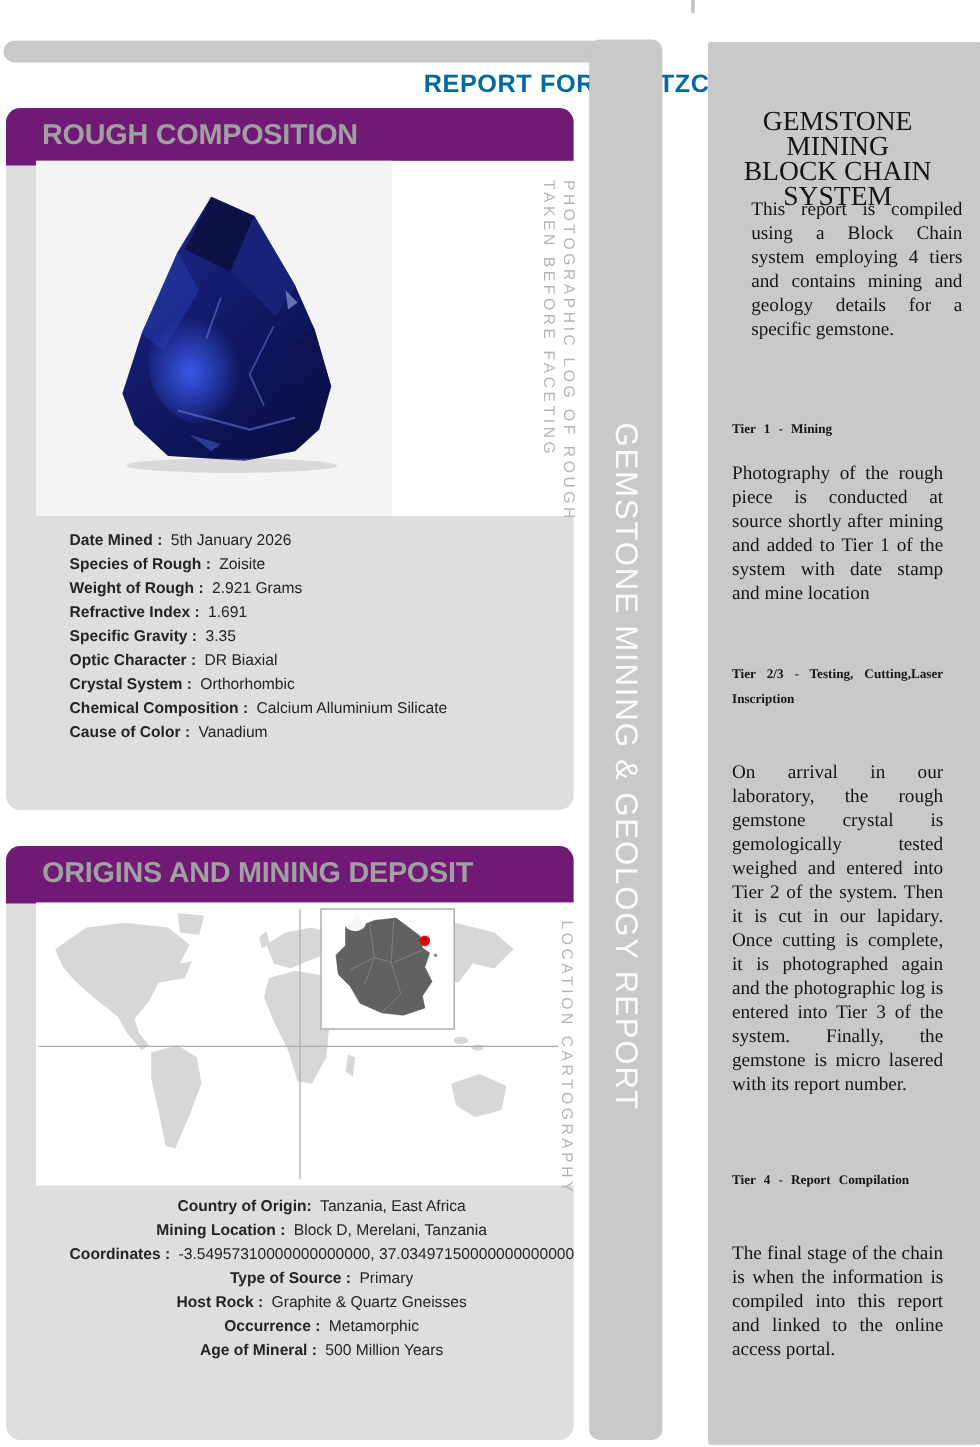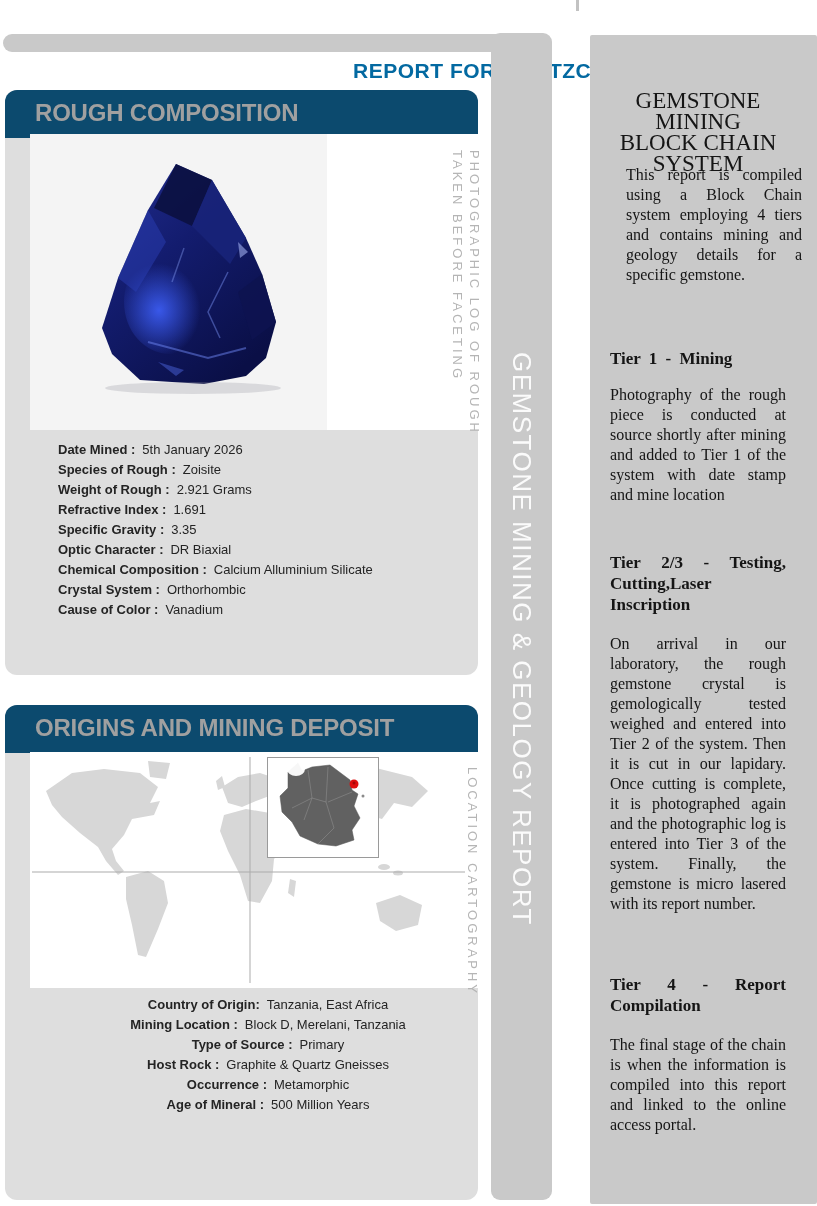--- a/index.html
+++ b/index.html
@@ -16,21 +16,21 @@
   
   #banner-strip{left:491px;top:33px;width:61px;height:1167px;background:#c9c9c9;border-radius:9px;}
   #banner-text{left:537px;top:352px;transform:rotate(90deg);transform-origin:0 0;
     white-space:nowrap;font-size:26px;line-height:30px;letter-spacing:1.5px;
     color:#fbfbfb;font-weight:normal;}
 
   
   .panel{left:5px;width:473px;background:#dedede;border-radius:12px;}
   #panel-rough{top:90px;height:585px;}
   #panel-origins{top:705px;height:495px;}
-  .panel-header{position:absolute;left:0;top:0;width:100%;height:48px;background:#0c4a6e;
+  .panel-header{position:absolute;left:0;top:0;width:100%;height:48px;background:#701a75;
     border-radius:12px 12px 0 0;}
   .panel-header-text{position:absolute;left:30px;top:9px;font-size:24px;font-weight:bold;
     color:#a0a0a0;letter-spacing:-.2px;white-space:nowrap;}
 
   
   #photo-box{left:30px;top:134px;width:460px;height:296px;background:#ffffff;}
   #photo-inner{position:absolute;left:0;top:0;width:297px;height:296px;background:#f4f4f4;}
   #gem-svg{position:absolute;left:58px;top:18px;}
   .vcaption{white-space:nowrap;transform:rotate(90deg);transform-origin:0 0;
     color:#b5b5b5;font-size:13px;line-height:17px;letter-spacing:3px;}
@@ -51,21 +51,21 @@
   .dl{font-weight:bold;padding-left:20px;}
   .dv{margin-left:7px;}
 
   
   #sidebar{left:590px;top:35px;width:227px;height:1169px;background:#c9c9c9;border-radius:2px;
     font-family:"Liberation Serif", serif;color:#151515;}
   .sb{position:absolute;left:20px;width:176px;}
   #sb-title{top:55px;left:28px;width:160px;text-align:center;font-size:23px;font-weight:normal;
     line-height:21px;}
   .sb-p{font-size:16px;line-height:20px;text-align:justify;}
-  .sb-h{font-size:17px;font-weight:bold;line-height:21px;text-align:justify;word-spacing:4px;}
+  .sb-h{font-size:11px;font-weight:bold;line-height:21px;text-align:justify;word-spacing:4px;}
   #sb-intro{top:130px;margin-left:16px;}
   #sb-h1{top:313px;}
   #sb-p1{top:350px;}
   #sb-h2{top:517px;}
   #sb-p2{top:599px;}
   #sb-h3{top:939px;}
   #sb-p3{top:1000px;}
 </style>
 </head>
 <body>
@@ -129,22 +129,22 @@
   <div>TAKEN BEFORE FACETING</div>
 </div>
 
 <div class="abs details" id="details-rough">
   <div class="drow"><span class="dl">Date Mined :</span><span class="dv">5th January 2026</span></div>
   <div class="drow"><span class="dl">Species of Rough :</span><span class="dv">Zoisite</span></div>
   <div class="drow"><span class="dl">Weight of Rough :</span><span class="dv">2.921 Grams</span></div>
   <div class="drow"><span class="dl">Refractive Index :</span><span class="dv">1.691</span></div>
   <div class="drow"><span class="dl">Specific Gravity :</span><span class="dv">3.35</span></div>
   <div class="drow"><span class="dl">Optic Character :</span><span class="dv">DR Biaxial</span></div>
+  <div class="drow"><span class="dl">Crystal System :</span><span class="dv">Orthorhombic</span></div>
   <div class="drow"><span class="dl">Chemical Composition :</span><span class="dv">Calcium Alluminium Silicate</span></div>
-  <div class="drow"><span class="dl">Crystal System :</span><span class="dv">Orthorhombic</span></div>
   <div class="drow"><span class="dl">Cause of Color :</span><span class="dv">Vanadium</span></div>
 </div>
 
 <div class="abs panel" id="panel-origins">
   <div class="panel-header">
     <div class="panel-header-text">ORIGINS AND MINING DEPOSIT</div>
   </div>
 </div>
 
 <div class="abs" id="map-box">
@@ -183,20 +183,21 @@
       <circle cx="86" cy="26" r="4.5" fill="#dd0f0f"></circle>
       <circle cx="86" cy="25" r="1.5" fill="#a30707"></circle>
     </svg>
   </div>
 </div>
 <div class="abs vcaption" id="map-caption">LOCATION CARTOGRAPHY</div>
 
 <div class="abs details" id="details-origins">
   <div class="drow"><span class="dl">Country of Origin:</span><span class="dv">Tanzania, East Africa</span></div>
   <div class="drow"><span class="dl">Mining Location :</span><span class="dv">Block D, Merelani, Tanzania</span></div>
+  <div class="drow"><span class="dl">Coordinates :</span><span class="dv">-3.54957310000000000000,  37.03497150000000000000</span></div>
   <div class="drow"><span class="dl">Type of Source :</span><span class="dv">Primary</span></div>
   <div class="drow"><span class="dl">Host Rock :</span><span class="dv">Graphite &amp; Quartz Gneisses</span></div>
   <div class="drow"><span class="dl">Occurrence :</span><span class="dv">Metamorphic</span></div>
   <div class="drow"><span class="dl">Age of Mineral :</span><span class="dv">500 Million Years</span></div>
 </div>
 
 <div class="abs" id="sidebar">
   <div class="sb" id="sb-title">GEMSTONE MINING BLOCK CHAIN SYSTEM</div>
   <div class="sb sb-p" id="sb-intro">This report is compiled using a Block Chain system employing 4 tiers and contains mining and geology details for a specific gemstone.</div>
   <div class="sb sb-h" id="sb-h1">Tier 1 - Mining</div>

